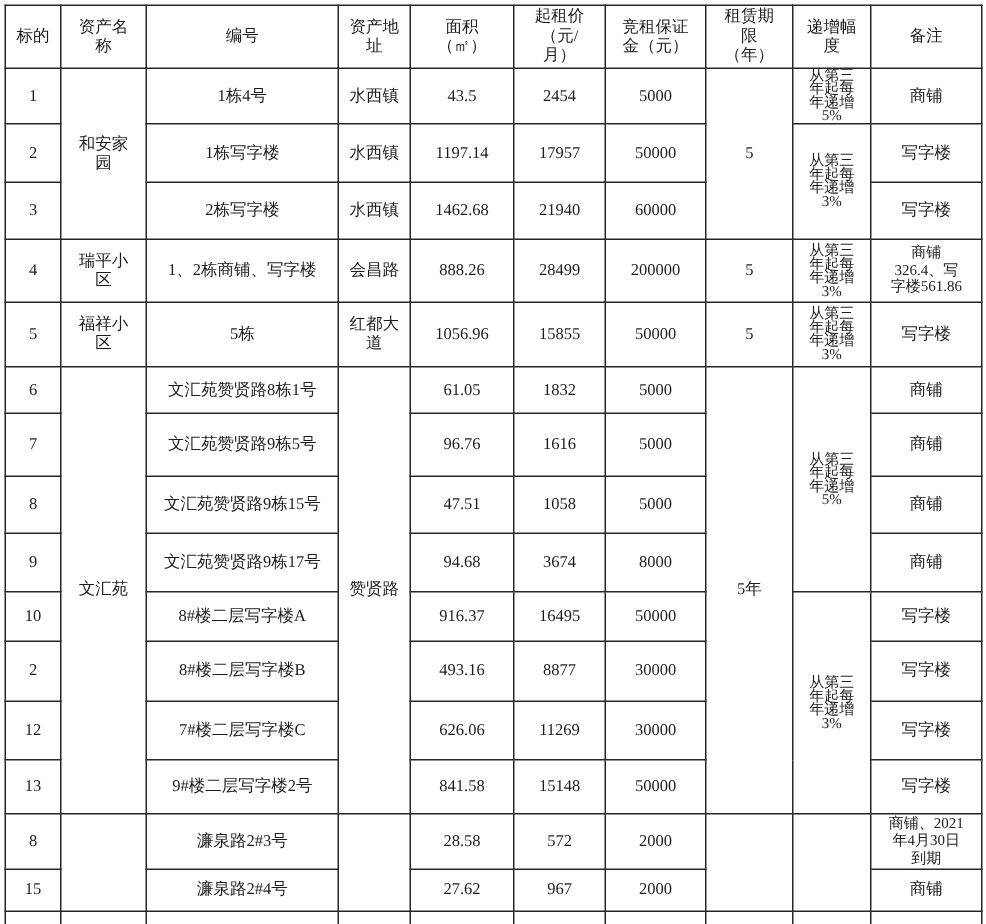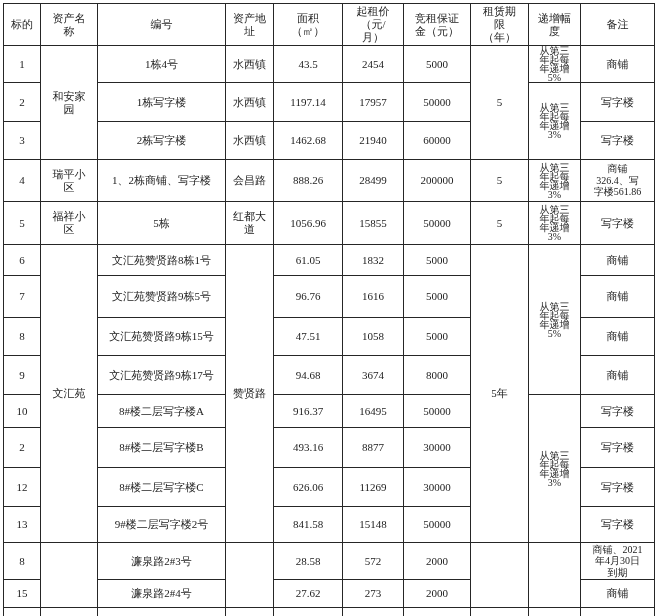--- a/index.html
+++ b/index.html
@@ -182,21 +182,21 @@
   <tr style="height:40px">
     <td>2</td>
     <td>8#楼二层写字楼B</td>
     <td>493.16</td>
     <td>8877</td>
     <td>30000</td>
     <td>写字楼</td>
   </tr>
   <tr style="height:39px">
     <td>12</td>
-    <td>8#楼二层写字楼C</td>
+    <td>7#楼二层写字楼C</td>
     <td>626.06</td>
     <td>11269</td>
     <td>30000</td>
     <td>写字楼</td>
   </tr>
   <tr style="height:36px">
     <td>13</td>
     <td>9#楼二层写字楼2号</td>
     <td>841.58</td>
     <td>15148</td>
@@ -214,21 +214,21 @@
     <td rowspan="2"></td>
     <td rowspan="2" class="inc"></td>
     <td class="sm">商铺、2021
 年4月30日
 到期</td>
   </tr>
   <tr style="height:28px">
     <td>15</td>
     <td>濂泉路2#4号</td>
     <td>27.62</td>
-    <td>273</td>
+    <td>967</td>
     <td>2000</td>
     <td>商铺</td>
   </tr>
   <tr style="height:20px">
     <td></td>
     <td></td>
     <td></td>
     <td></td>
     <td></td>
     <td></td>

